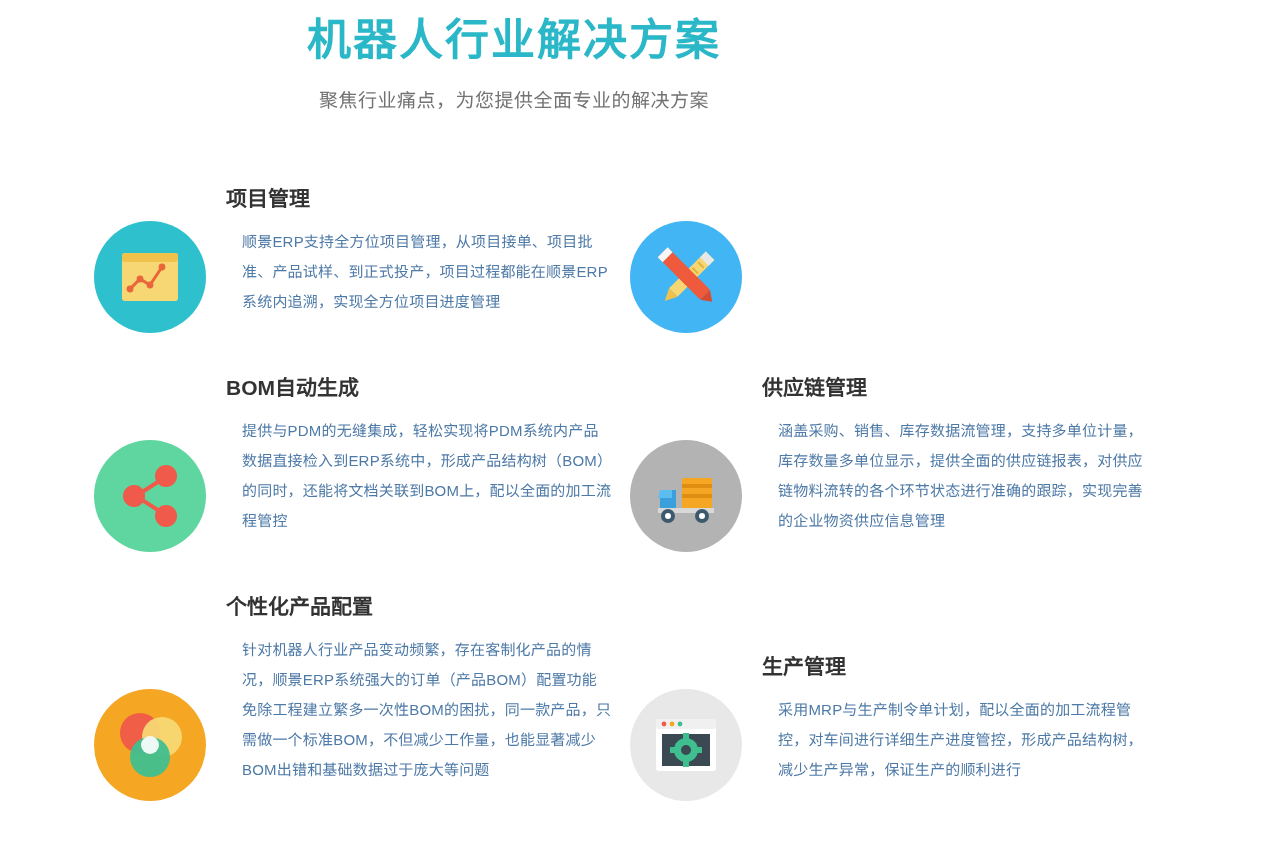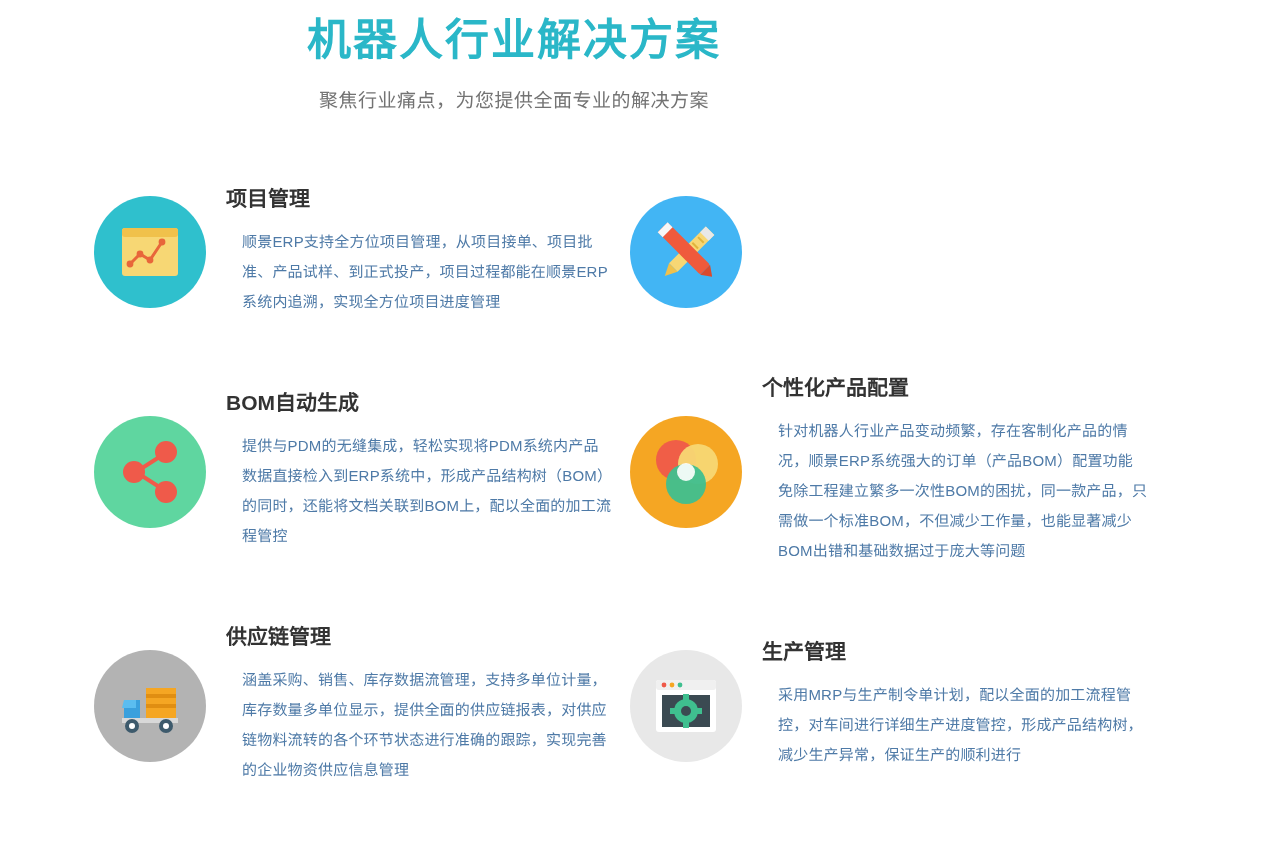--- a/index.html
+++ b/index.html
@@ -45,21 +45,21 @@
   .features {
     margin-top: 60px;
     padding: 0 90px 0 94px;
     display: grid;
     grid-template-columns: 534px 534px;
     column-gap: 2px;
     row-gap: 0px;
   }
   .feature {
     display: flex;
-    align-items: center;
+    align-items: flex-end;
     padding-bottom: 18px;
   }
   .feature-icon-wrap {
     flex: 0 0 112px;
     width: 112px;
     height: 112px;
     margin-right: 20px;
     position: relative;
   }
   .circle {
@@ -157,37 +157,20 @@
             <line x1="42" y1="56" x2="70" y2="74" stroke="#ef5a4a" stroke-width="4"></line>
             <circle cx="40" cy="56" r="11" fill="#ef5a4a"></circle>
             <circle cx="72" cy="36" r="11" fill="#ef5a4a"></circle>
             <circle cx="72" cy="76" r="11" fill="#ef5a4a"></circle>
           </svg>
         </div>
       </div>
       <div class="feature-text">
         <h2 class="feature-title">BOM自动生成</h2>
         <p class="feature-desc">提供与PDM的无缝集成，轻松实现将PDM系统内产品数据直接检入到ERP系统中，形成产品结构树（BOM）的同时，还能将文档关联到BOM上，配以全面的加工流程管控</p>
-      </div>
-    </div>
-
-    <div class="feature row-2">
-      <div class="feature-icon-wrap">
-        <div class="circle" style="background:#f5a623;">
-          <svg class="icon-svg" width="112" height="112" viewBox="0 0 112 112" aria-hidden="true">
-            <circle cx="46" cy="44" r="20" fill="#ef5a4a" opacity="0.95"></circle>
-            <circle cx="68" cy="48" r="20" fill="#f7d774" opacity="0.95"></circle>
-            <circle cx="56" cy="68" r="20" fill="#3fbf8f" opacity="0.95"></circle>
-            <circle cx="56" cy="56" r="9" fill="#ffffff" opacity="0.9"></circle>
-          </svg>
-        </div>
-      </div>
-      <div class="feature-text">
-        <h2 class="feature-title">个性化产品配置</h2>
-        <p class="feature-desc">针对机器人行业产品变动频繁，存在客制化产品的情况，顺景ERP系统强大的订单（产品BOM）配置功能免除工程建立繁多一次性BOM的困扰，同一款产品，只需做一个标准BOM，不但减少工作量，也能显著减少BOM出错和基础数据过于庞大等问题</p>
       </div>
     </div>
 
     <div class="feature row-2">
       <div class="feature-icon-wrap">
         <div class="circle" style="background:#b3b3b3;">
           <svg class="icon-svg" width="112" height="112" viewBox="0 0 112 112" aria-hidden="true">
             <rect x="52" y="38" width="30" height="32" fill="#f5a623"></rect>
             <rect x="52" y="44" width="30" height="4" fill="#e08e12"></rect>
             <rect x="52" y="54" width="30" height="4" fill="#e08e12"></rect>
@@ -202,20 +185,37 @@
         </div>
       </div>
       <div class="feature-text">
         <h2 class="feature-title">供应链管理</h2>
         <p class="feature-desc">涵盖采购、销售、库存数据流管理，支持多单位计量，库存数量多单位显示，提供全面的供应链报表，对供应链物料流转的各个环节状态进行准确的跟踪，实现完善的企业物资供应信息管理</p>
       </div>
     </div>
 
     <div class="feature row-2">
       <div class="feature-icon-wrap">
+        <div class="circle" style="background:#f5a623;">
+          <svg class="icon-svg" width="112" height="112" viewBox="0 0 112 112" aria-hidden="true">
+            <circle cx="46" cy="44" r="20" fill="#ef5a4a" opacity="0.95"></circle>
+            <circle cx="68" cy="48" r="20" fill="#f7d774" opacity="0.95"></circle>
+            <circle cx="56" cy="68" r="20" fill="#3fbf8f" opacity="0.95"></circle>
+            <circle cx="56" cy="56" r="9" fill="#ffffff" opacity="0.9"></circle>
+          </svg>
+        </div>
+      </div>
+      <div class="feature-text">
+        <h2 class="feature-title">个性化产品配置</h2>
+        <p class="feature-desc">针对机器人行业产品变动频繁，存在客制化产品的情况，顺景ERP系统强大的订单（产品BOM）配置功能免除工程建立繁多一次性BOM的困扰，同一款产品，只需做一个标准BOM，不但减少工作量，也能显著减少BOM出错和基础数据过于庞大等问题</p>
+      </div>
+    </div>
+
+    <div class="feature row-2">
+      <div class="feature-icon-wrap">
         <div class="circle" style="background:#e8e8e8;">
           <svg class="icon-svg" width="112" height="112" viewBox="0 0 112 112" aria-hidden="true">
             <rect x="26" y="30" width="60" height="52" rx="3" fill="#ffffff"></rect>
             <rect x="26" y="30" width="60" height="10" rx="3" fill="#f0f0f0"></rect>
             <circle cx="34" cy="35" r="2.4" fill="#ef5a4a"></circle>
             <circle cx="42" cy="35" r="2.4" fill="#f5a623"></circle>
             <circle cx="50" cy="35" r="2.4" fill="#3fbf8f"></circle>
             <rect x="32" y="45" width="48" height="32" fill="#3b4a52"></rect>
             <g fill="#3fbf8f">
               <circle cx="56" cy="61" r="12"></circle>

